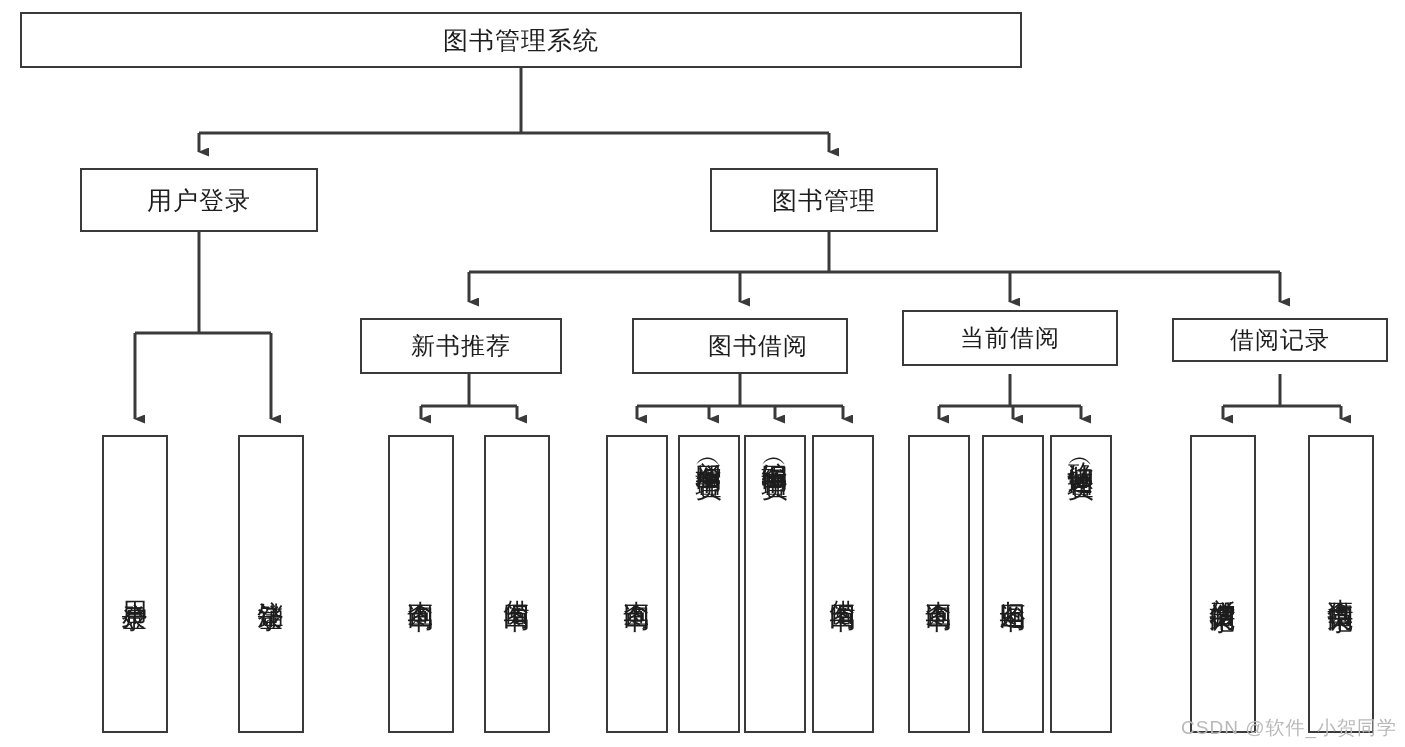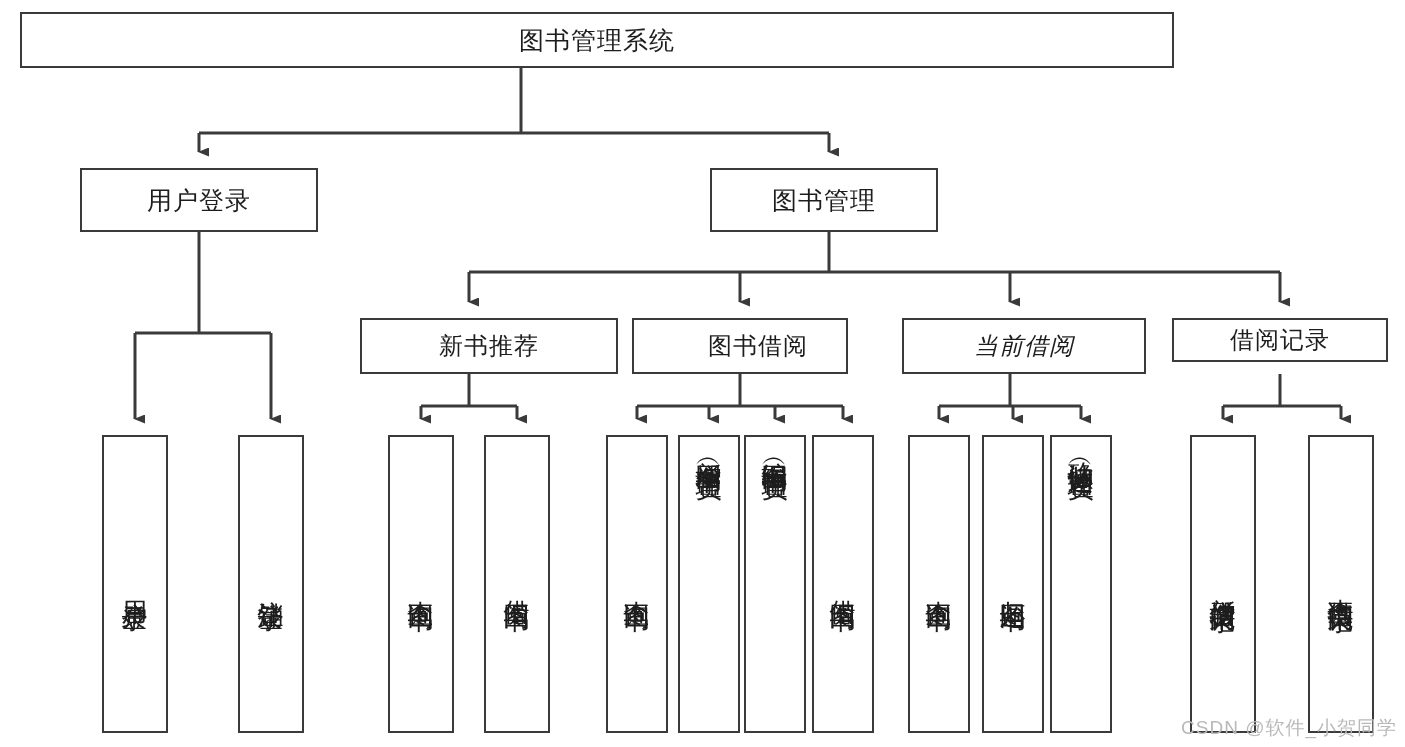--- a/index.html
+++ b/index.html
@@ -124,38 +124,38 @@
       <line x1="1013" y1="406" x2="1013" y2="419" marker-end="url(#arrowhead)"></line>
       <line x1="1081" y1="406" x2="1081" y2="419" marker-end="url(#arrowhead)"></line>
 
       <line x1="1280" y1="374" x2="1280" y2="406"></line>
       <line x1="1223" y1="406" x2="1341" y2="406"></line>
       <line x1="1223" y1="406" x2="1223" y2="419" marker-end="url(#arrowhead)"></line>
       <line x1="1341" y1="406" x2="1341" y2="419" marker-end="url(#arrowhead)"></line>
     </g>
   </svg>
 
-  <div class="node node-h" style="left:20px; top:12px; width:1154px; height:56px;">
+  <div class="node node-h" style="left:20px; top:12px; width:1002px; height:56px;">
     <span>图书管理系统</span>
   </div>
 
   <div class="node node-h" style="left:80px; top:168px; width:238px; height:64px;">
     <span>用户登录</span>
   </div>
   <div class="node node-h" style="left:710px; top:168px; width:228px; height:64px;">
     <span>图书管理</span>
   </div>
 
-  <div class="node node-l2" style="left:360px; top:318px; width:258px; height:56px;">
+  <div class="node node-l2" style="left:360px; top:318px; width:202px; height:56px;">
     <span>新书推荐</span>
   </div>
   <div class="node node-l2" style="left:632px; top:318px; width:216px; height:56px;padding-left:36px;">
     <span>图书借阅</span>
   </div>
-  <div class="node node-l2" style="left:902px; top:318px; width:244px; height:56px;font-style:italic;">
+  <div class="node node-l2" style="left:902px; top:310px; width:216px; height:56px;">
     <span>当前借阅</span>
   </div>
   <div class="node node-l2" style="left:1172px; top:318px; width:216px; height:44px;">
     <span>借阅记录</span>
   </div>
 
   <div class="node leaf center" style="left:102px; top:435px; width:66px; height:298px;">
     <span class="leaf-label">用户登录</span>
   </div>
   <div class="node leaf center" style="left:238px; top:435px; width:66px; height:298px;">

